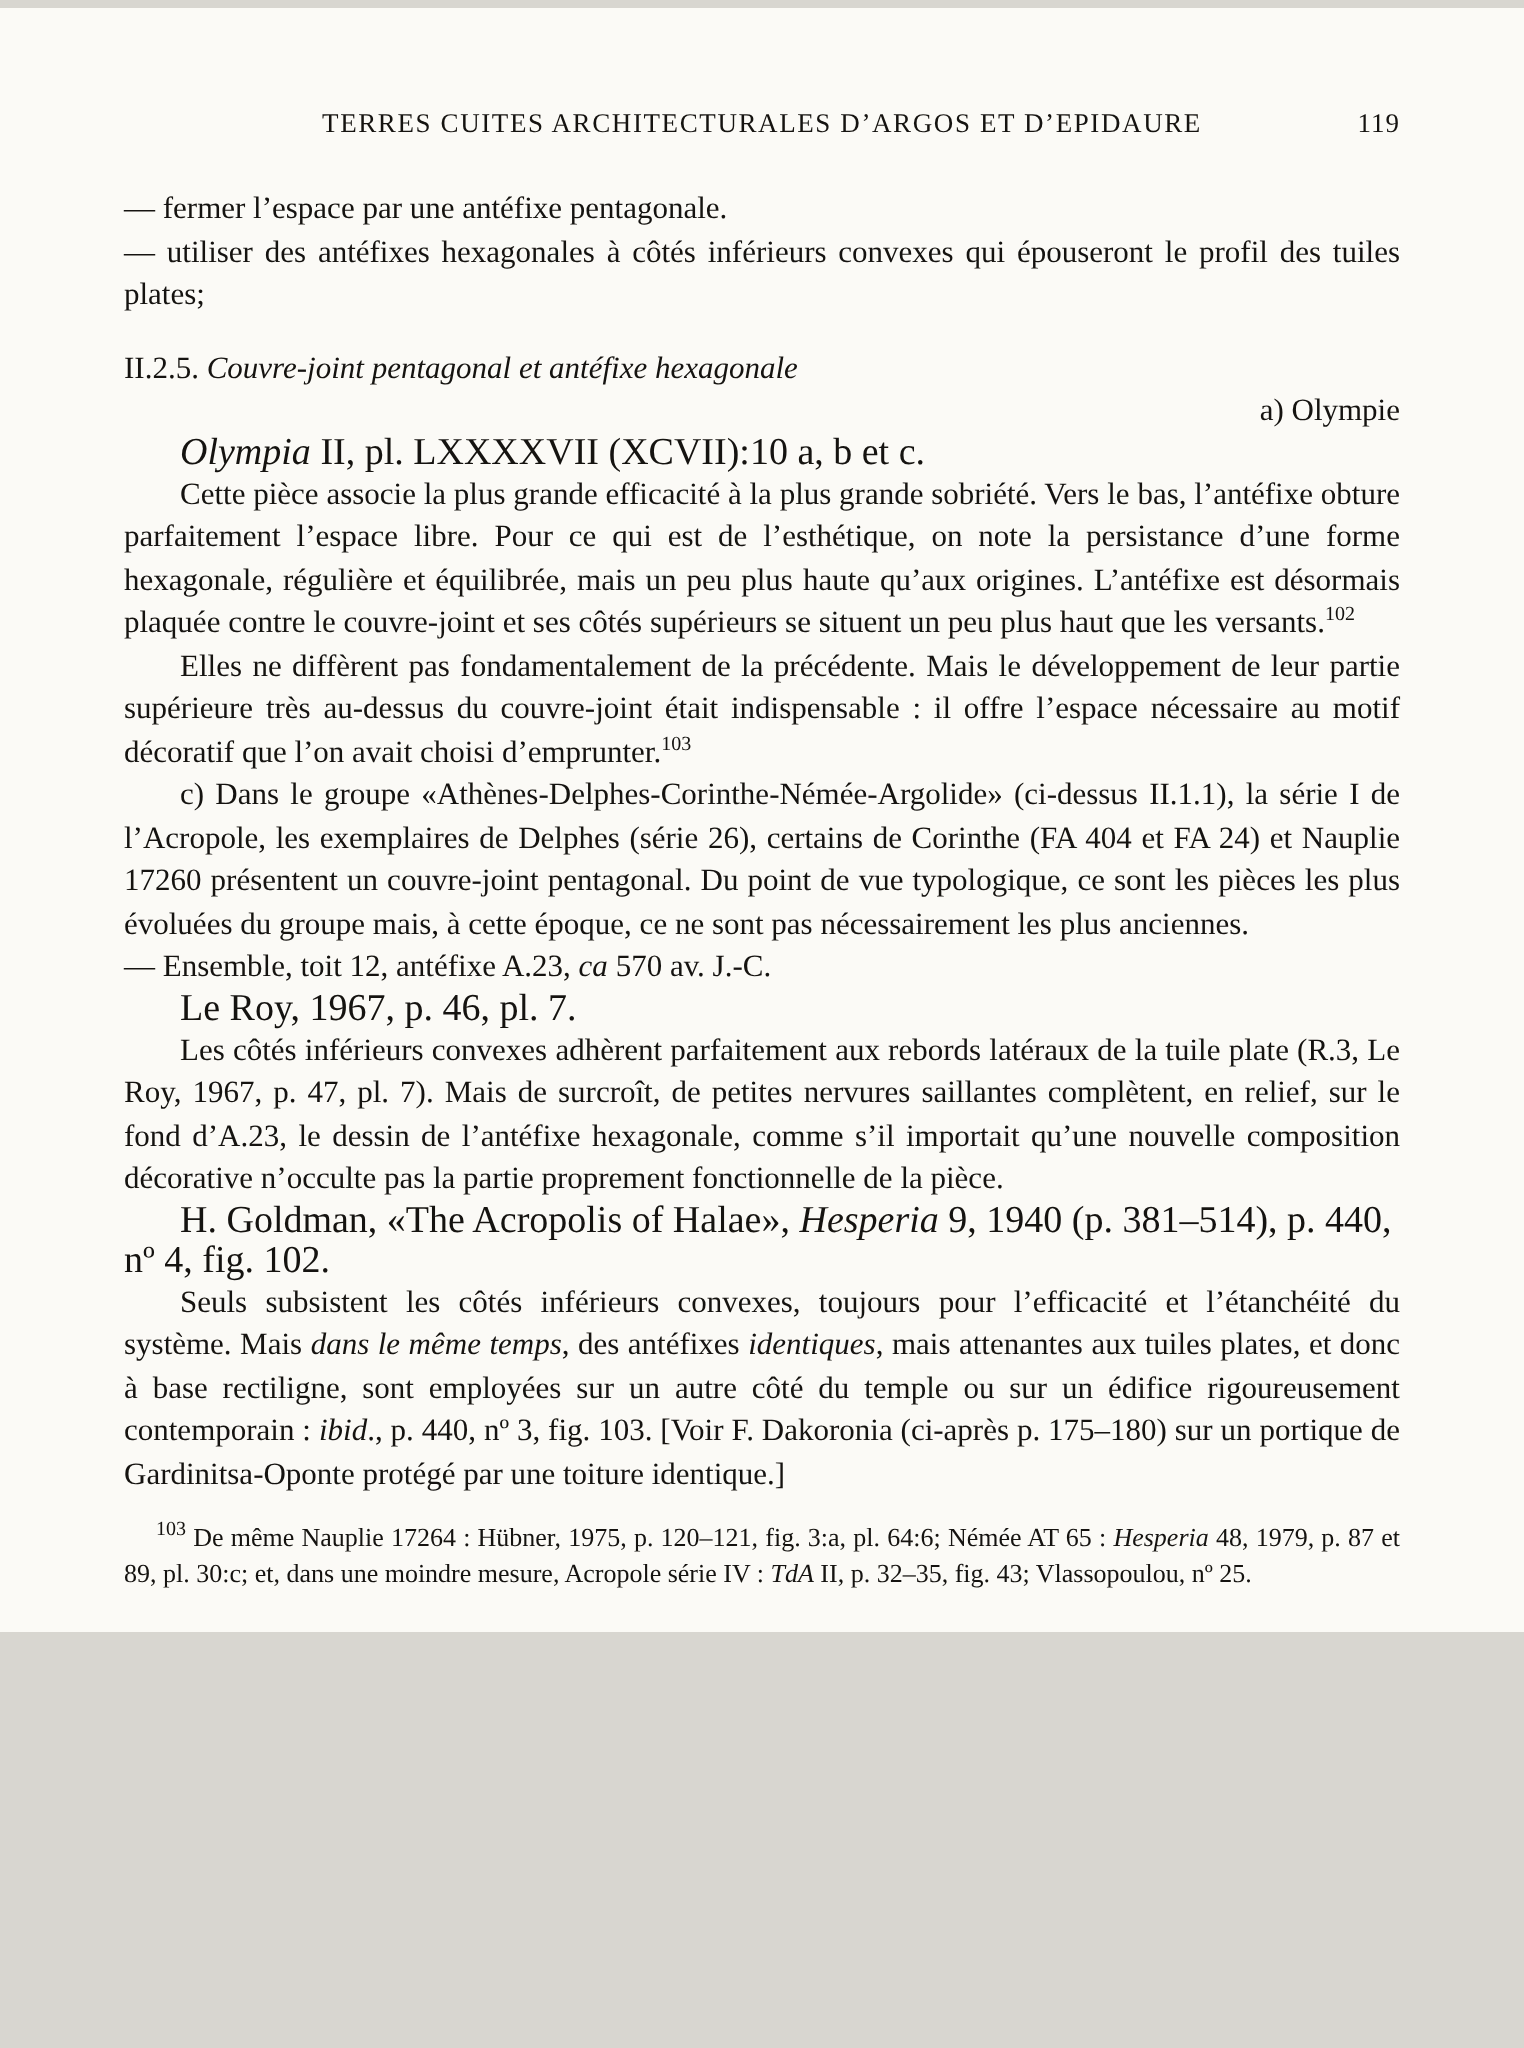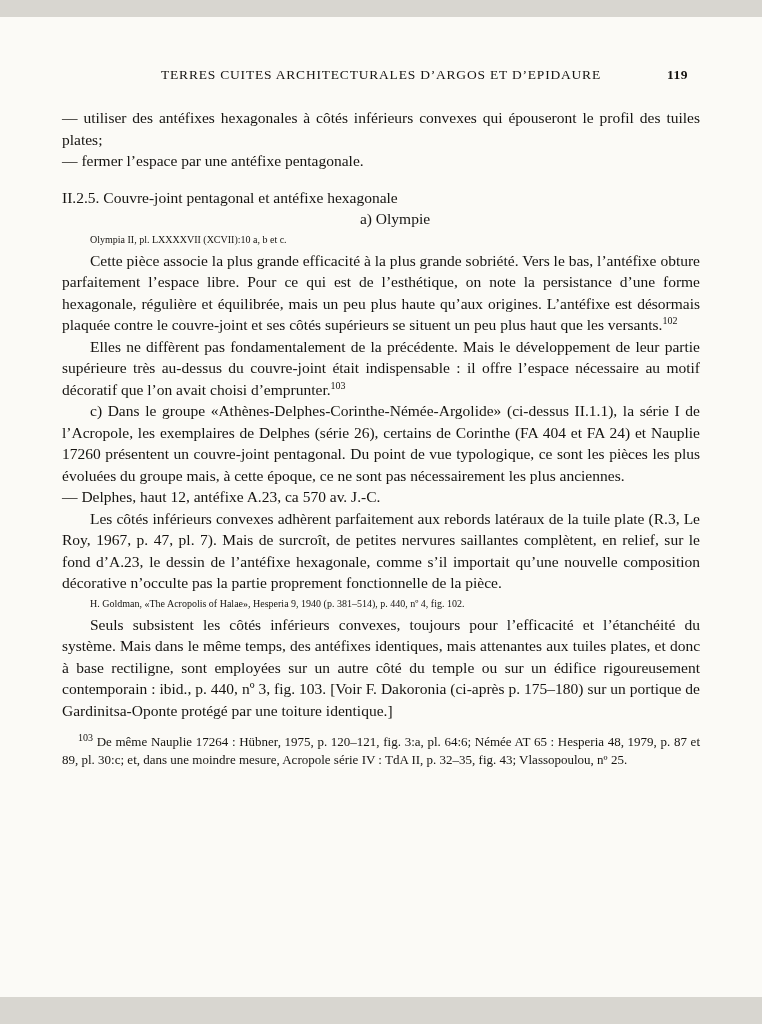--- a/index.html
+++ b/index.html
@@ -1,93 +1,93 @@
 <!DOCTYPE html>
 <html><head>
 <meta charset="utf-8">
 <style>
   html, body { margin:0; padding:0; background:#d8d6d0; }
   .page {
     position:relative;
-    width:762px; height:980px;
-    margin:17px auto;
+    width:762px; height:812px;
+    margin:4px auto;
     background:#fbfaf6;
     color:#151310;
     box-sizing:border-box;
     padding:50px 62px 30px 62px;
     font-family:"Liberation Serif", "DejaVu Serif", serif;
     overflow:hidden;
   }
   .header {
     position:relative;
     text-align:center;
     font-size:13.5px;
     letter-spacing:0.8px;
     margin-bottom:24px;
     white-space:nowrap;
   }
   .running-title { display:inline-block; }
   .page-number {
     position:absolute;
-    right:12px; top:0;
+    right:0; top:0;
     letter-spacing:0.5px;
-    font-weight:bold;
   }
   .body-text p, .footnotes p { margin:0; }
   .para {
     font-size:15.5px;
     line-height:21.5px;
     text-align:justify;
   }
   .para.dash   { text-indent:0; }
   .para.indent { text-indent:28px; }
-  .para.sub    { text-indent:28px; text-align:center; }
+  .para.sub    { text-indent:28px; text-align:right; }
   .para.heading{ margin-top:15px; text-align:left; }
   .para.ref    {
     text-indent:28px;
-    font-size:10px;
+    font-size:19px;
     line-height:20px;
     text-align:left;
   }
   sup {
     font-size:10px;
     line-height:0;
     vertical-align:super;
   }
   .sc { font-variant:small-caps; }
-  .it { }
+  .it { font-style:italic; }
   .footnotes {
     margin-top:12px;
     font-size:13px;
     line-height:17.5px;
   }
   .footnote {
     text-indent:16px;
     text-align:justify;
   }
 </style>
 </head>
 <body>
 
 <div class="page">
   <div class="header">
     <span class="running-title">TERRES CUITES ARCHITECTURALES D’ARGOS ET D’EPIDAURE</span>
     <span class="page-number">119</span>
   </div>
 
   <div class="body-text" id="body-container">
+      <p class="para dash"><span>— fermer l’espace par une antéfixe pentagonale.</span></p>
       <p class="para dash"><span>— utiliser des antéfixes hexagonales à côtés inférieurs convexes qui épouseront le profil des tuiles plates;</span></p>
-      <p class="para dash"><span>— fermer l’espace par une antéfixe pentagonale.</span></p>
       <p class="para heading"><span>II.2.5. </span><span class="it">Couvre-joint pentagonal et antéfixe hexagonale</span></p>
       <p class="para sub"><span>a) Olympie</span></p>
       <p class="para ref"><span class="it">Olympia</span><span> II, pl. LXXXXVII (XCVII):10 a, b et c.</span></p>
       <p class="para indent"><span>Cette pièce associe la plus grande efficacité à la plus grande sobriété. Vers le bas, l’antéfixe obture parfaitement l’espace libre. Pour ce qui est de l’esthétique, on note la persistance d’une forme hexagonale, régulière et équilibrée, mais un peu plus haute qu’aux origines. L’antéfixe est désormais plaquée contre le couvre-joint et ses côtés supérieurs se situent un peu plus haut que les versants.</span><sup>102</sup></p>
       <p class="para indent"><span>Elles ne diffèrent pas fondamentalement de la précédente. Mais le développement de leur partie supérieure très au-dessus du couvre-joint était indispensable : il offre l’espace nécessaire au motif décoratif que l’on avait choisi d’emprunter.</span><sup>103</sup></p>
       <p class="para indent"><span>c) Dans le groupe «Athènes-Delphes-Corinthe-Némée-Argolide» (ci-dessus II.1.1), la série I de l’Acropole, les exemplaires de Delphes (série 26), certains de Corinthe (FA 404 et FA 24) et Nauplie 17260 présentent un couvre-joint pentagonal. Du point de vue typologique, ce sont les pièces les plus évoluées du groupe mais, à cette époque, ce ne sont pas nécessairement les plus anciennes.</span></p>
-      <p class="para dash"><span>— Delphes, haut 12, antéfixe A.23, </span><span class="it">ca</span><span> 570 av. J.-C.</span></p>
+      <p class="para dash"><span>— Ensemble, toit 12, antéfixe A.23, </span><span class="it">ca</span><span> 570 av. J.-C.</span></p>
+      <p class="para ref"><span>Le Roy, 1967, p. 46, pl. 7.</span></p>
       <p class="para indent"><span>Les côtés inférieurs convexes adhèrent parfaitement aux rebords latéraux de la tuile plate (R.3, Le Roy, 1967, p. 47, pl. 7). Mais de surcroît, de petites nervures saillantes complètent, en relief, sur le fond d’A.23, le dessin de l’antéfixe hexagonale, comme s’il importait qu’une nouvelle composition décorative n’occulte pas la partie proprement fonctionnelle de la pièce.</span></p>
       <p class="para ref"><span>H. Goldman, «The Acropolis of Halae», </span><span class="it">Hesperia</span><span> 9, 1940 (p. 381–514), p. 440, nº 4, fig. 102.</span></p>
       <p class="para indent"><span>Seuls subsistent les côtés inférieurs convexes, toujours pour l’efficacité et l’étanchéité du système. Mais </span><span class="it">dans le même temps</span><span>, des antéfixes </span><span class="it">identiques</span><span>, mais attenantes aux tuiles plates, et donc à base rectiligne, sont employées sur un autre côté du temple ou sur un édifice rigoureusement contemporain : </span><span class="it">ibid</span><span>., p. 440, nº 3, fig. 103. [Voir F. Dakoronia (ci-après p. 175–180) sur un portique de Gardinitsa-Oponte protégé par une toiture identique.]</span></p>
     </div>
 
   <div class="footnotes" id="footnotes-container">
       <p class="footnote"><sup>103</sup><span> De même Nauplie 17264 : Hübner, 1975, p. 120–121, fig. 3:a, pl. 64:6; Némée AT 65 : </span><span class="it">Hesperia</span><span> 48, 1979, p. 87 et 89, pl. 30:c; et, dans une moindre mesure, Acropole série IV : </span><span class="it">TdA</span><span> II, p. 32–35, fig. 43; Vlassopoulou, nº 25.</span></p>
     </div>
 </div>
 

